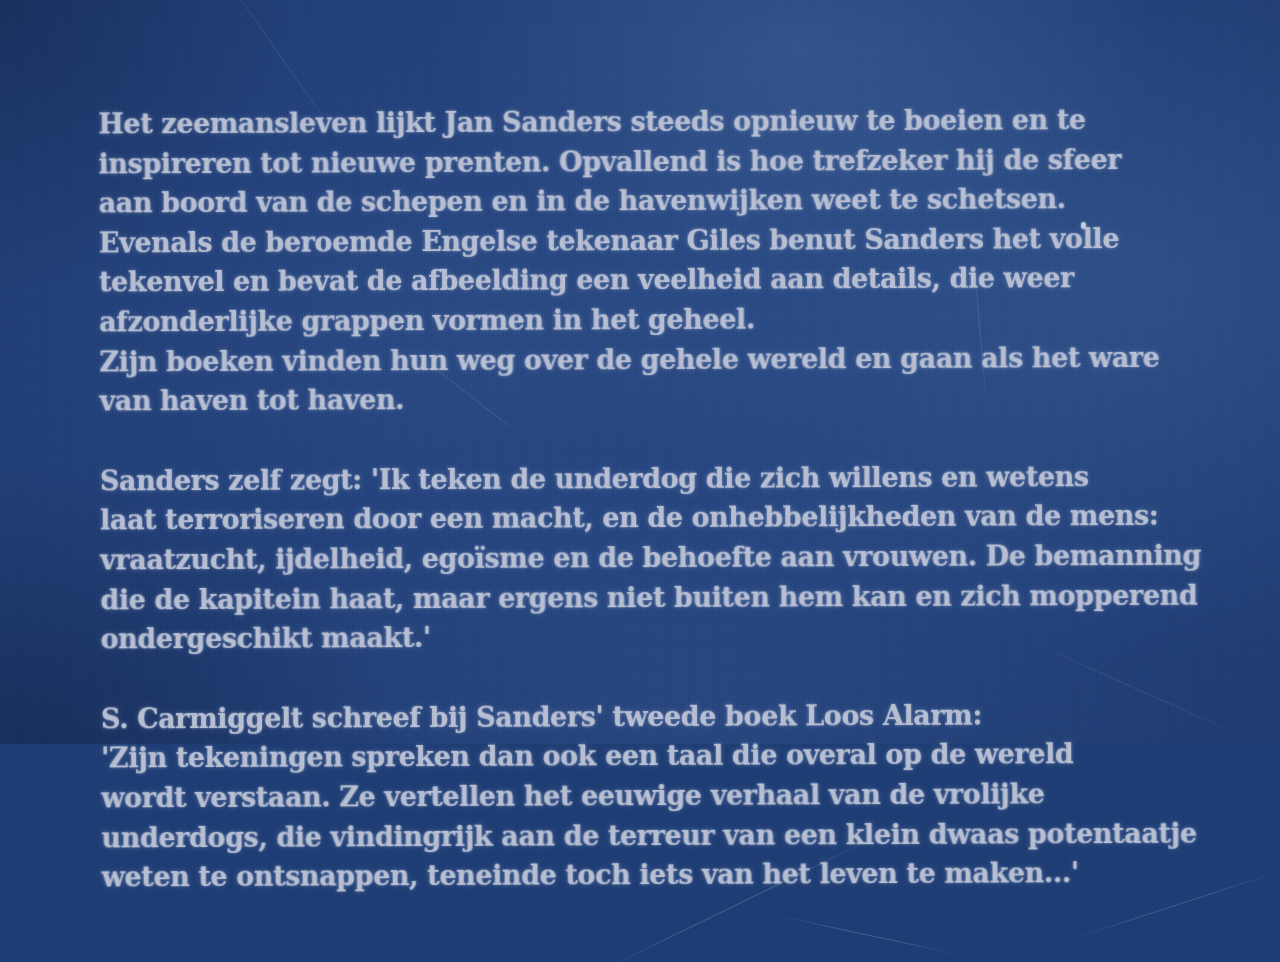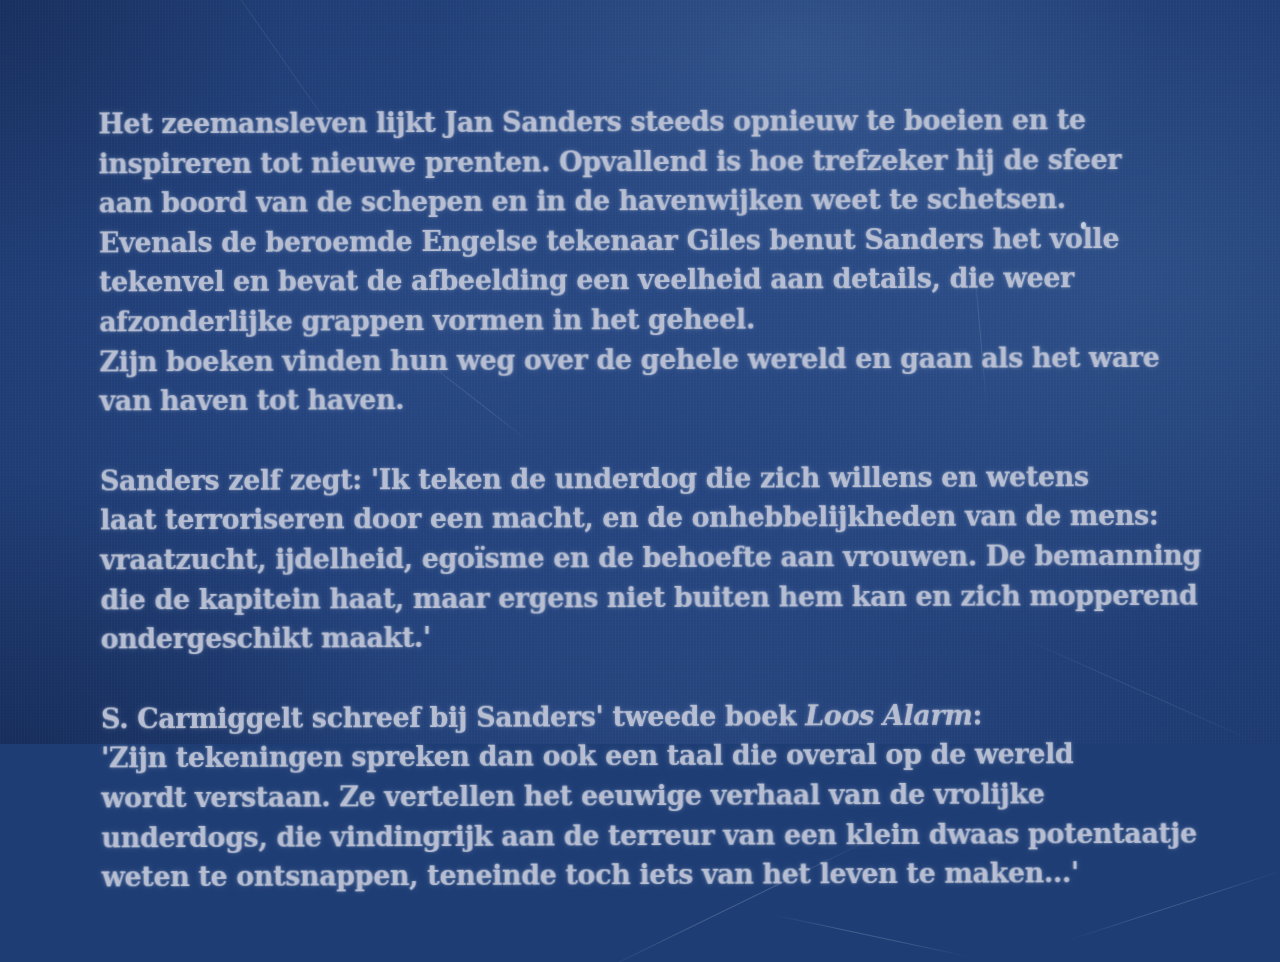--- a/index.html
+++ b/index.html
@@ -68,21 +68,21 @@
     font-weight: 700;
     line-height: 39.6px;
     letter-spacing: -0.4px;
     text-shadow:
       0 0 2px rgba(175,190,215,0.75),
       0 0 6px rgba(140,160,195,0.35);
     filter: blur(0.35px);
   }
   .para { white-space: nowrap; }
   .para + .para { margin-top: 40px; }
-  .italic { font-style: italic; }
+  .italic { }
 </style>
 </head>
 <body>
 
 <div class="cover">
   <div class="texture"></div>
 
   <div class="scratch s1"></div>
   <div class="scratch s2"></div>
   <div class="scratch s3"></div>

